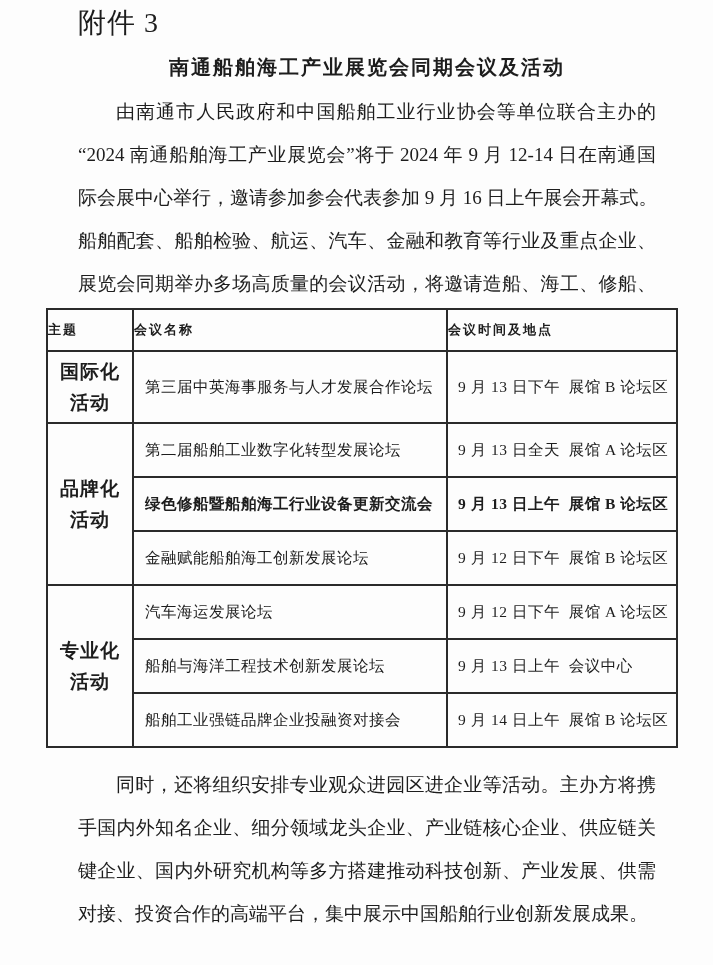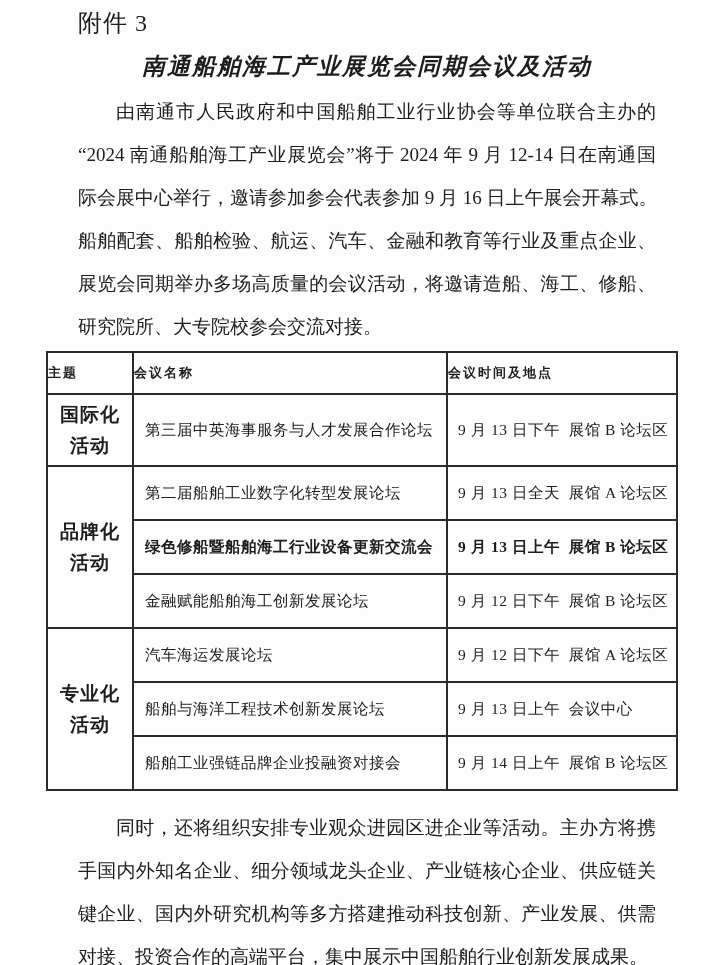--- a/index.html
+++ b/index.html
@@ -6,28 +6,27 @@
   html, body {
     width: 713px; height: 965px;
     background: #fdfdfd;
     font-family: "Liberation Serif", "DejaVu Serif", serif;
     color: #1d1d1d;
     overflow: hidden;
   }
   .page { width: 713px; height: 965px; padding: 8px 57px 0 78px; }
 
   .attachment-label {
-    font-size: 24px; line-height: 30px; letter-spacing: 1px;
+    font-size: 28px; line-height: 30px; letter-spacing: 1px;
   }
   .doc-title {
     margin-top: 14px;
     text-align: center;
-    font-size: 23px; font-weight: 700; line-height: 30px;
+    font-size: 20px; font-weight: 700; line-height: 30px;
     letter-spacing: 2px;
-    font-style: italic;
   }
 
   .para { margin-top: 8px; font-size: 19px; line-height: 43px; }
   .para .line {
     text-align: justify;
     text-align-last: justify;
     white-space: nowrap;
   }
   .para .line.para-end { text-align-last: left; white-space: normal; }
   .para .line.indent { text-indent: 2em; }
@@ -80,21 +79,20 @@
   <div class="attachment-label">附件 3</div>
 
   <div class="doc-title">南通船舶海工产业展览会同期会议及活动</div>
 
   <div class="para intro">
     <div class="line indent">由南通市人民政府和中国船舶工业行业协会等单位联合主办的</div>
     <div class="line">“2024 南通船舶海工产业展览会”将于 2024 年 9 月 12-14 日在南通国</div>
     <div class="line">际会展中心举行，邀请参加参会代表参加 9 月 16 日上午展会开幕式。</div>
     <div class="line">船舶配套、船舶检验、航运、汽车、金融和教育等行业及重点企业、</div>
     <div class="line">展览会同期举办多场高质量的会议活动，将邀请造船、海工、修船、</div>
-    <div class="line para-end">研究院所、大专院校参会交流对接。</div>
   </div>
 
   <table class="schedule">
     <colgroup>
       <col class="c-theme">
         <col class="c-name">
         <col class="c-time">
     </colgroup>
     <tbody>
         <tr class="header-row">

